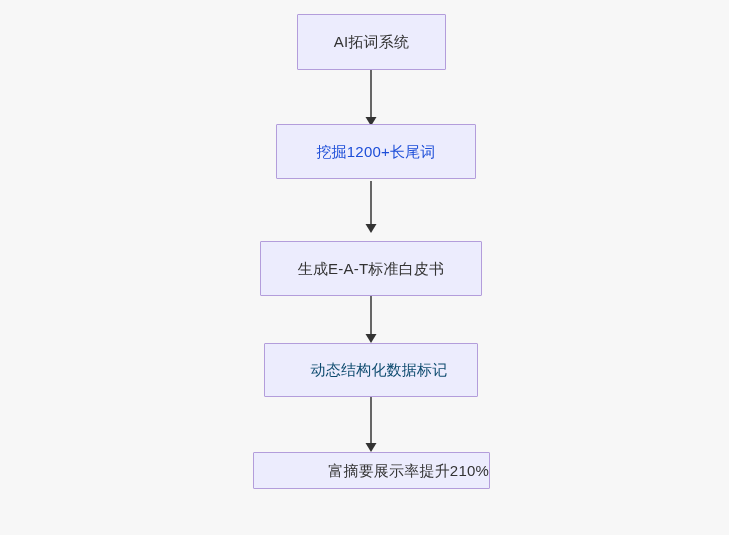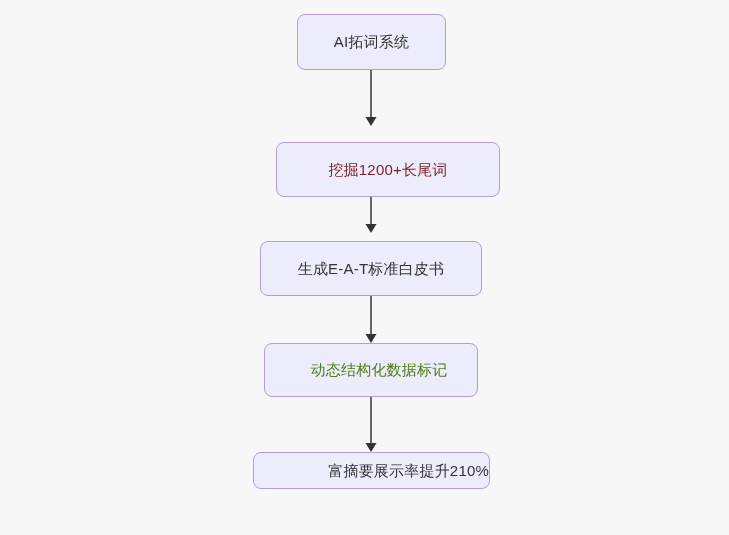--- a/index.html
+++ b/index.html
@@ -16,21 +16,21 @@
   #flowchart {
     position: relative;
     width: 729px;
     height: 535px;
   }
   .node {
     position: absolute;
     box-sizing: border-box;
     background: #ececfd;
     border: 1.6px solid #b39ddb;
-    border-radius: 8px;
+    border-radius: 1px;
     display: flex;
     align-items: center;
     justify-content: center;
     color: #333333;
     font-size: 15px;
     line-height: 1.2;
     letter-spacing: 0.2px;
     white-space: nowrap;
     user-select: none;
   }
@@ -67,25 +67,25 @@
       <line class="edge-line" x1="12" y1="0" x2="12" y2="47"></line>
       <polygon class="edge-head" points="6.5,46 17.5,46 12,55"></polygon>
     </svg>
     <svg class="edge" width="24" height="55" style="left: 359px; top: 397px;">
       <line class="edge-line" x1="12" y1="0" x2="12" y2="47"></line>
       <polygon class="edge-head" points="6.5,46 17.5,46 12,55"></polygon>
     </svg>
     <div class="node" style="left: 297px; top: 14px; width: 149px; height: 56px; background: rgb(236, 236, 253); border-color: rgb(179, 157, 219); color: rgb(51, 51, 51);">
       <span class="node-label">AI拓词系统</span>
     </div>
-    <div class="node" style="left: 276px; top: 142px; width: 224px; height: 55px; background: rgb(236, 236, 253); border-color: rgb(179, 157, 219); color: #7f1d1d;">
+    <div class="node" style="left: 276px; top: 124px; width: 200px; height: 55px; background: rgb(236, 236, 253); border-color: rgb(179, 157, 219); color: #1d4ed8;">
       <span class="node-label">挖掘1200+长尾词</span>
     </div>
     <div class="node" style="left: 260px; top: 233px; width: 222px; height: 55px; background: rgb(236, 236, 253); border-color: rgb(179, 157, 219); color: rgb(51, 51, 51); margin-top: 8px;">
       <span class="node-label">生成E-A-T标准白皮书</span>
     </div>
-    <div class="node" style="left: 264px; top: 343px; width: 214px; height: 54px; background: rgb(236, 236, 253); border-color: rgb(179, 157, 219); color: #4d7c0f; padding-left: 16px;">
+    <div class="node" style="left: 264px; top: 343px; width: 214px; height: 54px; background: rgb(236, 236, 253); border-color: rgb(179, 157, 219); color: #0c4a6e; padding-left: 16px;">
       <span class="node-label">动态结构化数据标记</span>
     </div>
     <div class="node" style="left: 253px; top: 452px; width: 237px; height: 37px; background: rgb(236, 236, 253); border-color: rgb(179, 157, 219); color: rgb(51, 51, 51); justify-content: flex-end;">
       <span class="node-label">富摘要展示率提升210%</span>
     </div>
   </div>
 
 </body></html>

